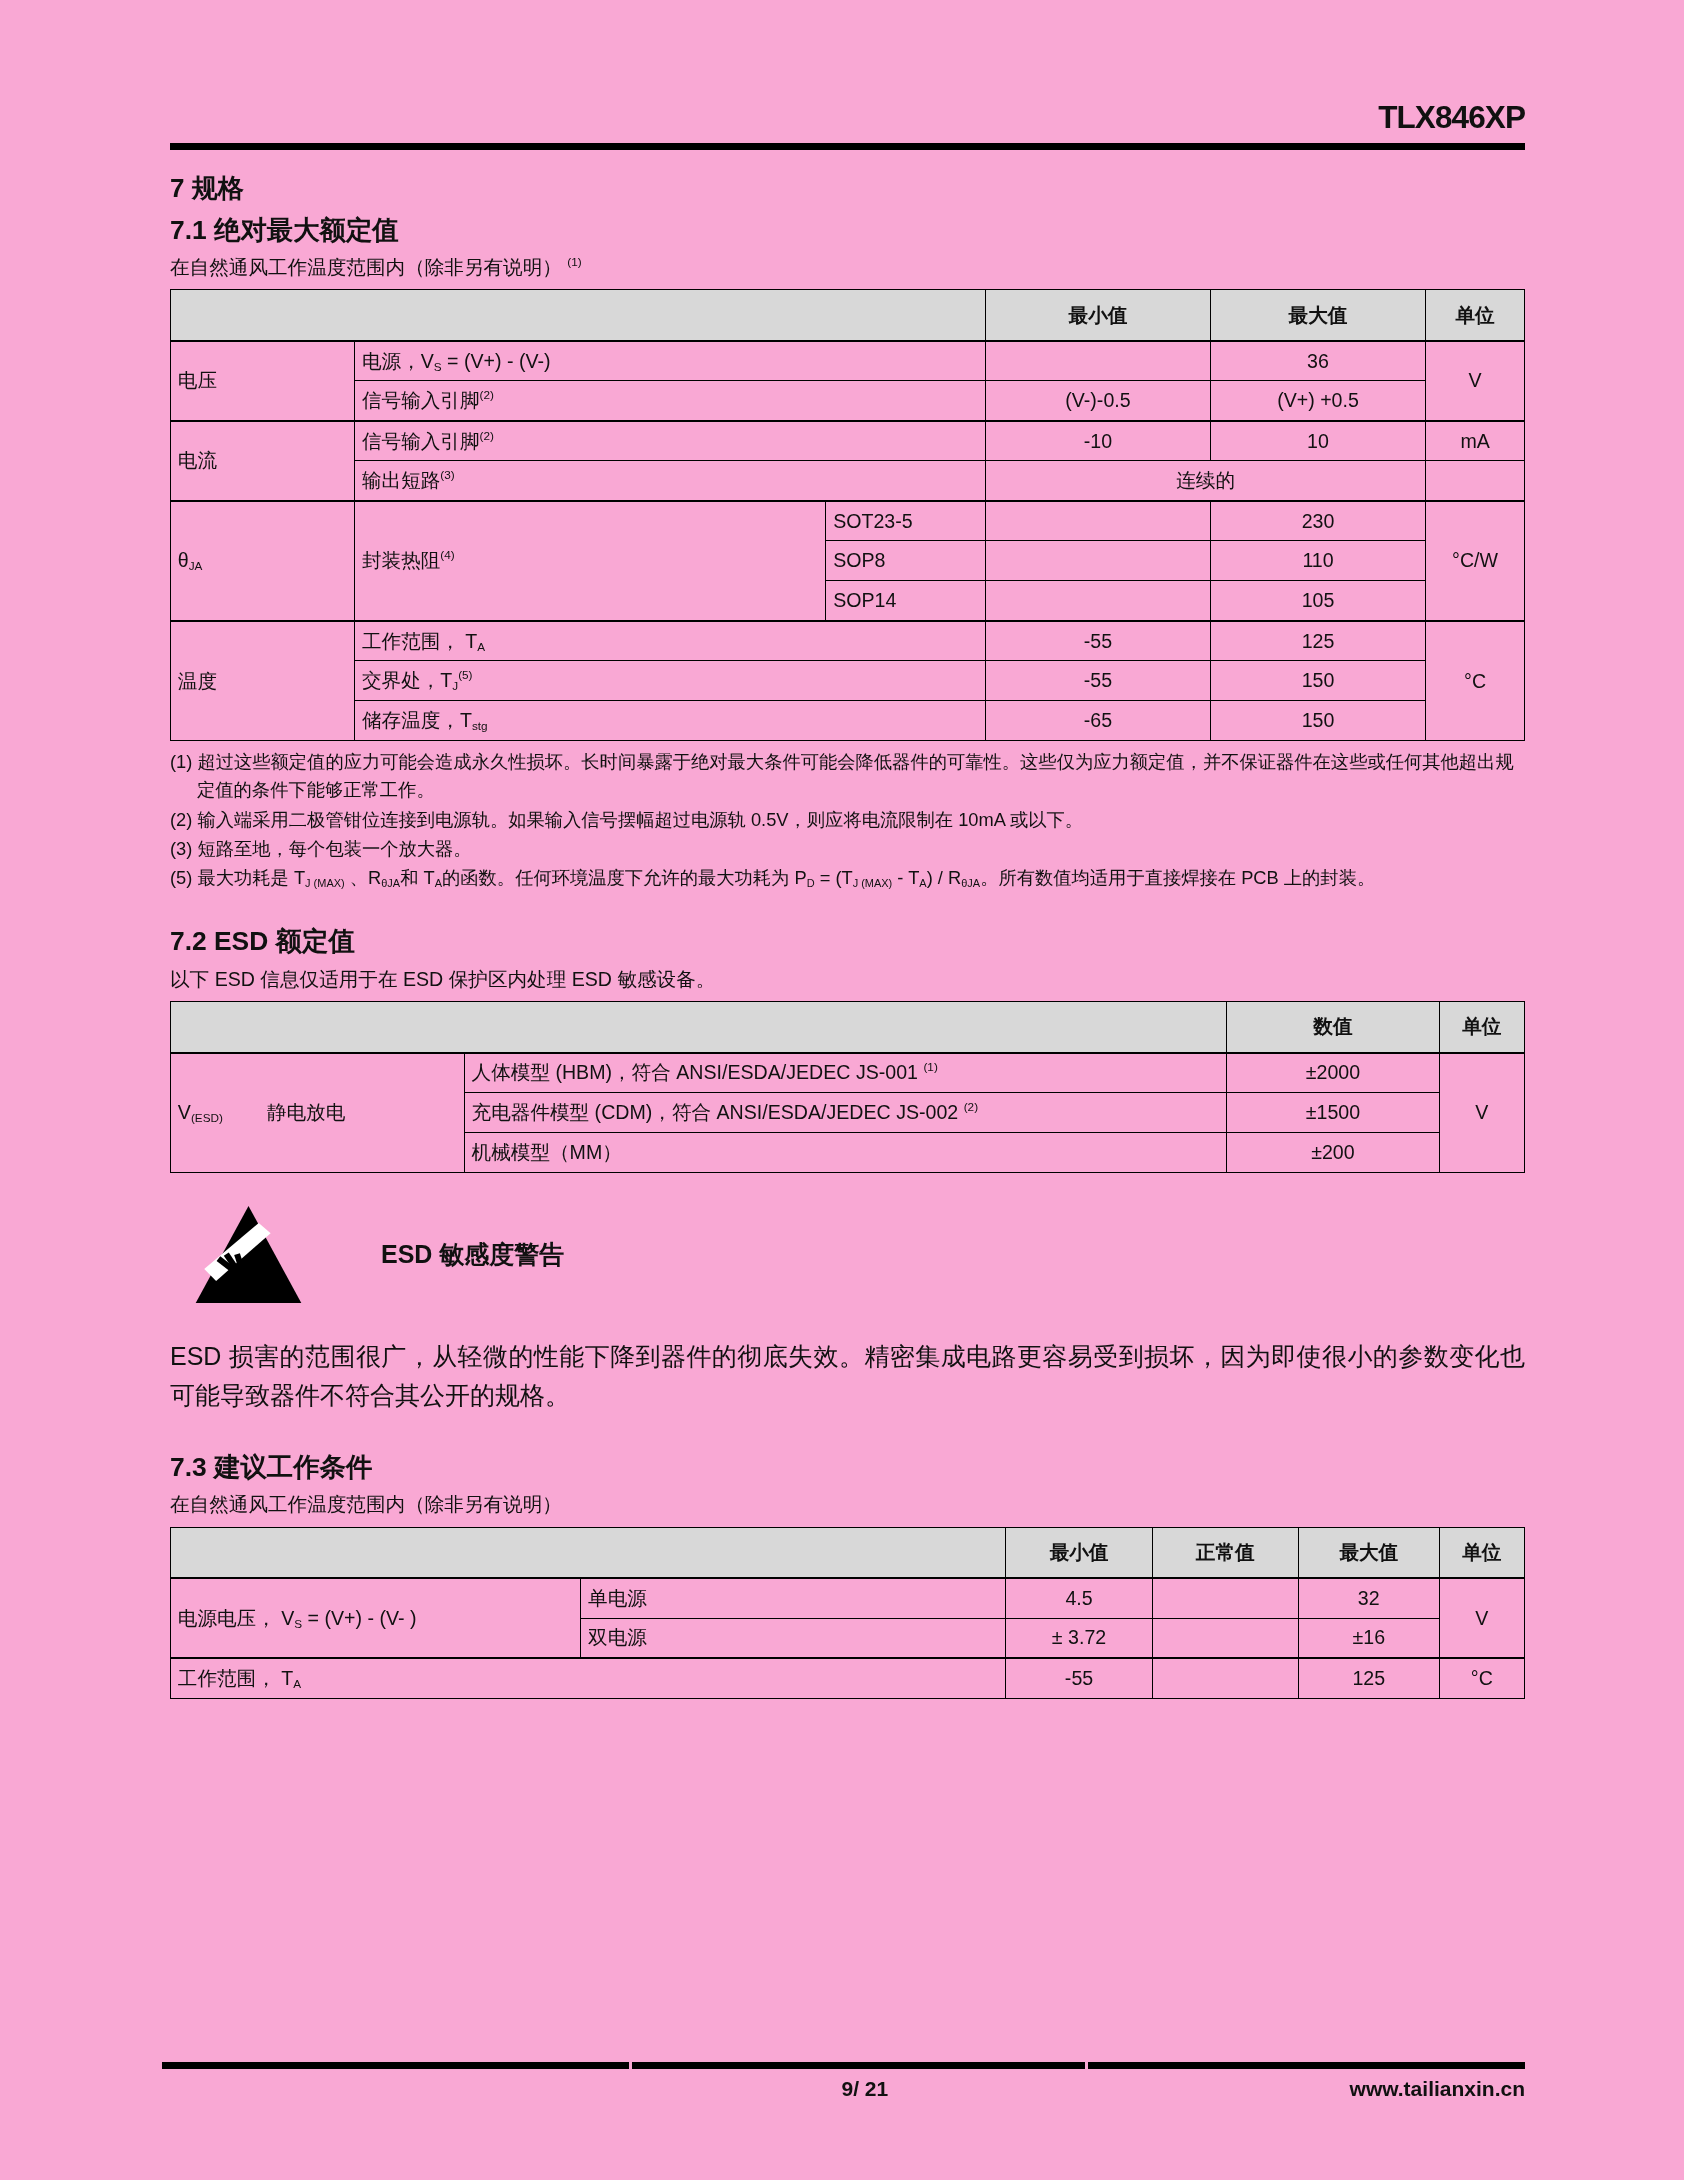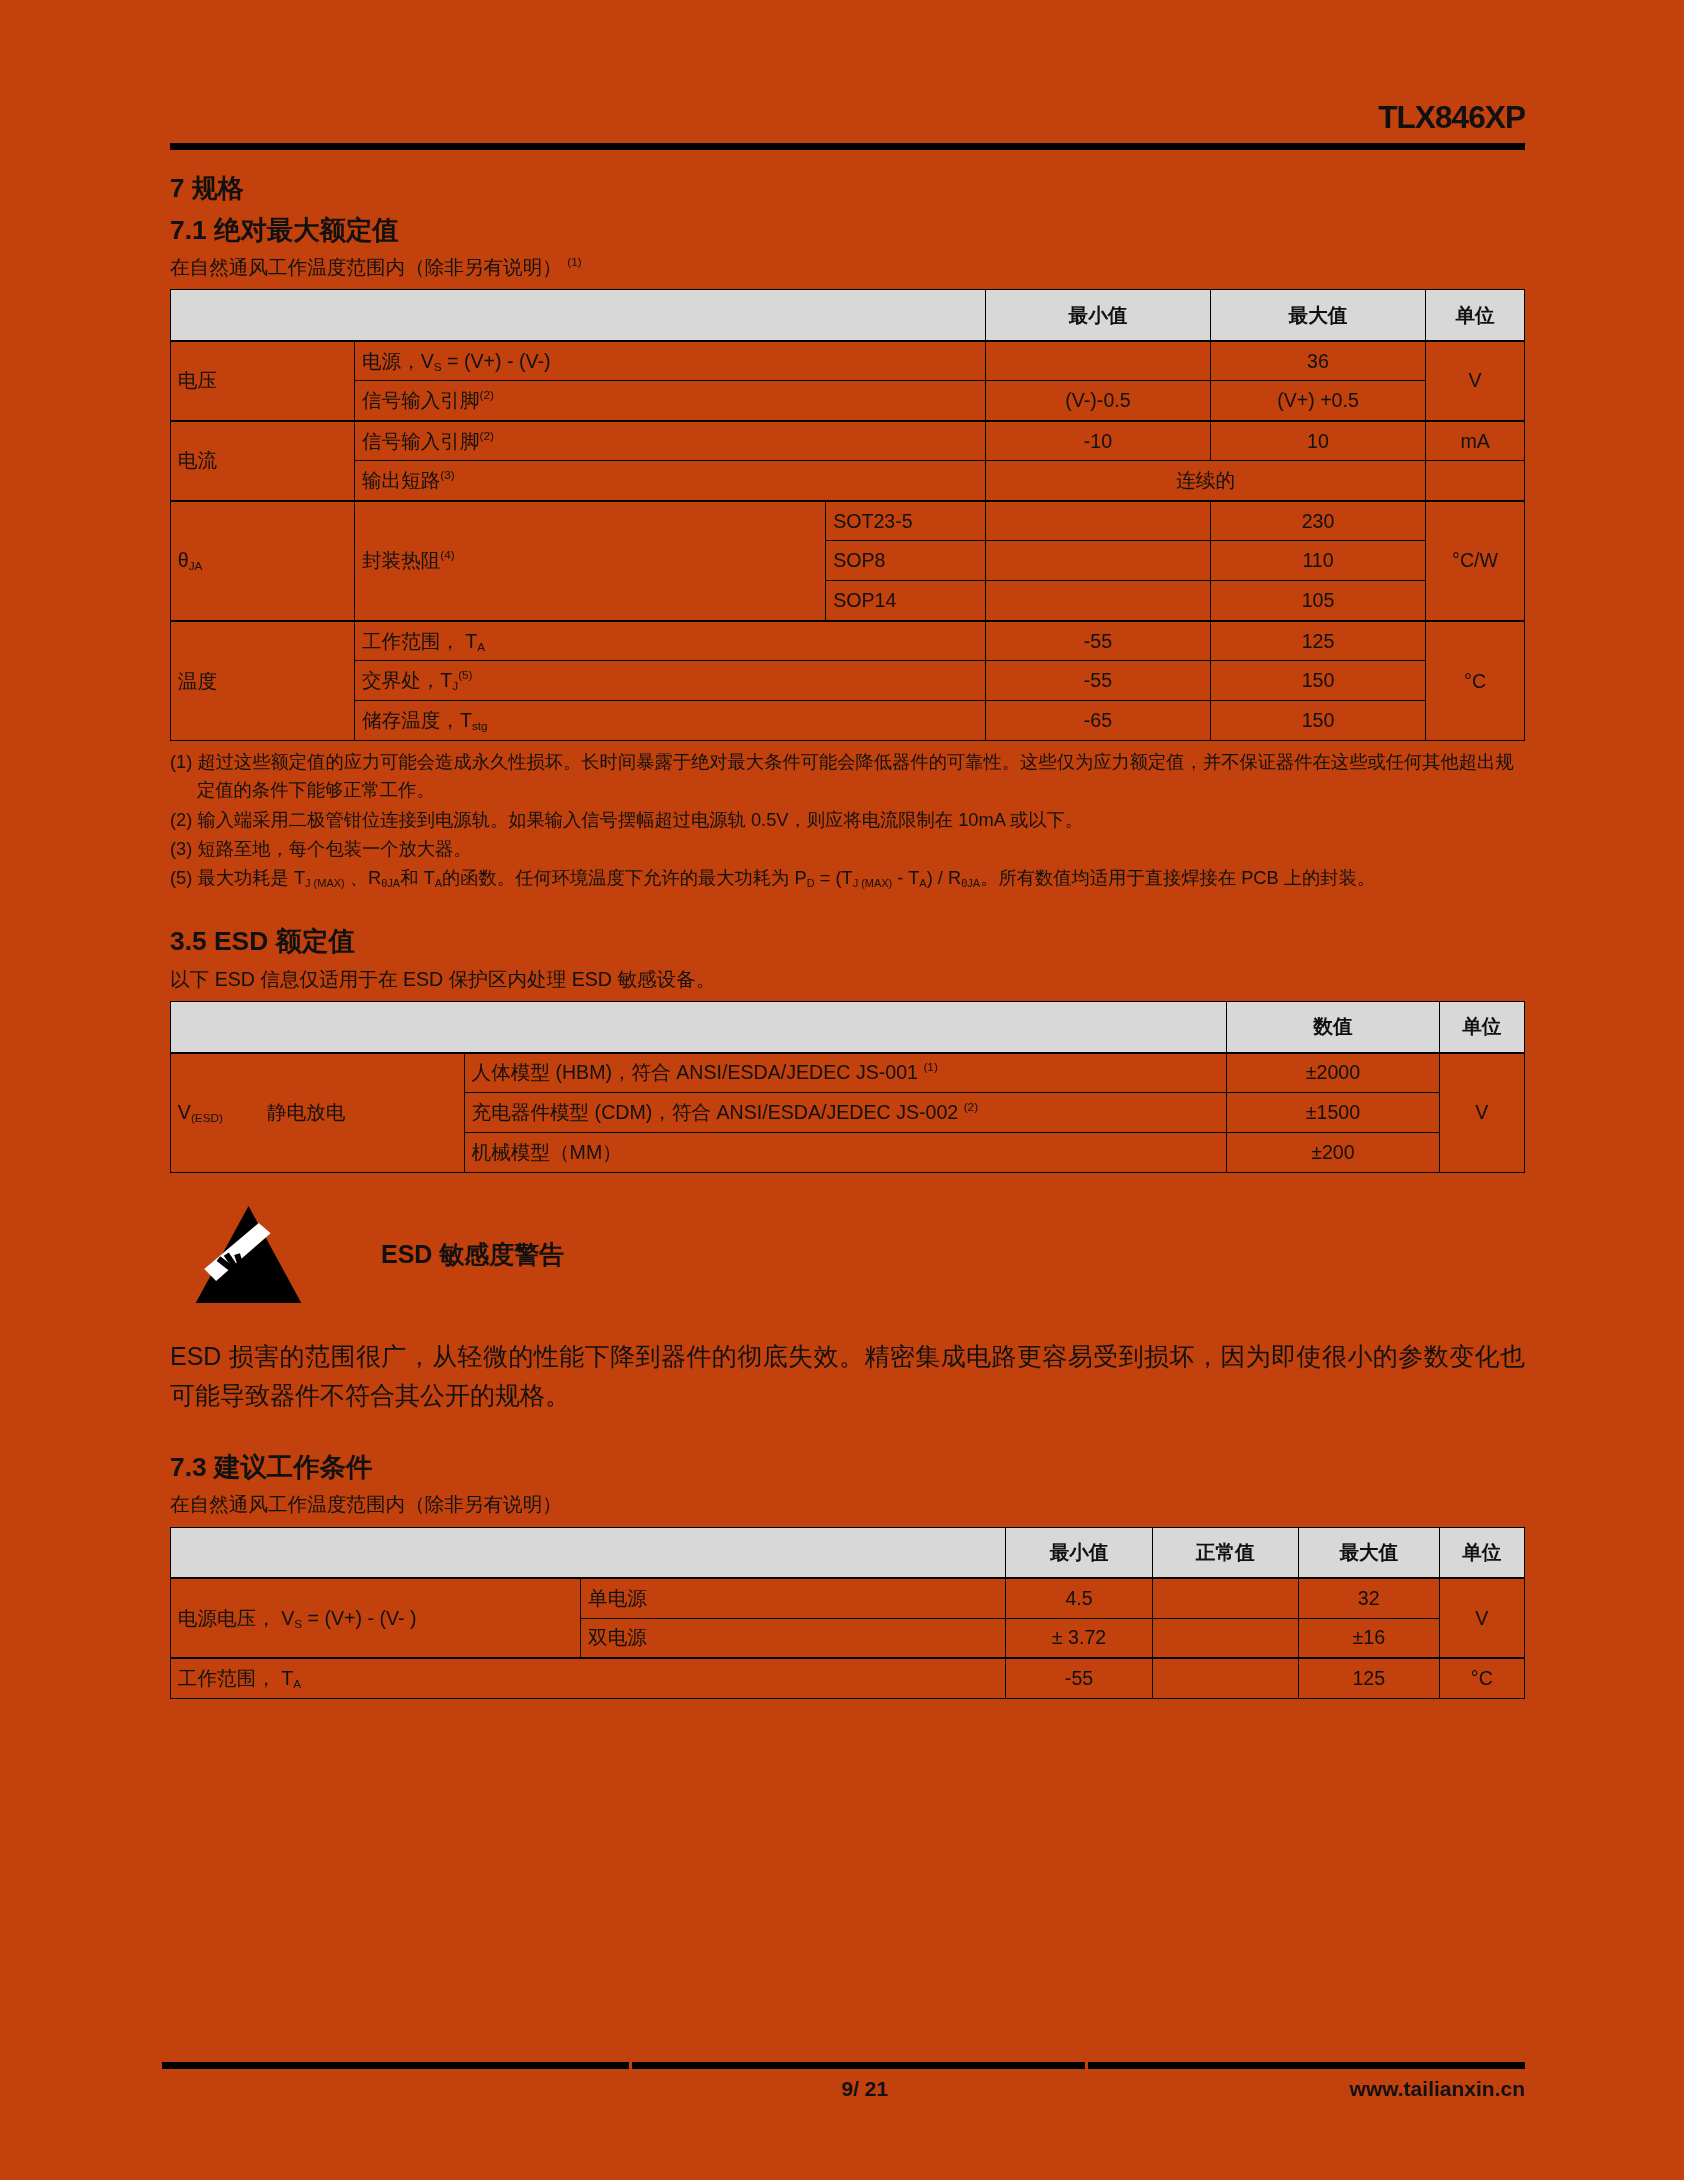--- a/index.html
+++ b/index.html
@@ -1,16 +1,16 @@
 <!DOCTYPE html>
 <html style="font-size:13.6px"><head>
 <meta charset="utf-8">
 <style>
   html,body{margin:0;padding:0;background:#fff;}
-  .page{position:relative;width:1685px;height:2181px;background:#c2410c;overflow:hidden;
+  .page{position:relative;width:1685px;height:2181px;background:#f9a8d4;overflow:hidden;
         font-family:"Liberation Sans","DejaVu Sans",sans-serif;color:#111;}
   .content{padding:0 160px 0 170px;}
   .product{padding-top:99px;text-align:right;font-size:31.5px;font-weight:bold;letter-spacing:-0.9px;}
   .top-rule{margin-top:6.8px;height:7.7px;background:#000;}
   h1{font-size:26px;font-weight:bold;margin:24px 0 0 0;line-height:1.15;}
   h2{font-size:26.4px;font-weight:bold;margin:10.2px 0 0 0;line-height:1.2;}
   .note{font-size:19.6px;margin:7.7px 0 8.5px 0;}
   sup{font-size:60%;vertical-align:super;line-height:0;}
   sub{font-size:60%;vertical-align:-0.25em;line-height:0;}
   table.spec{width:100%;border-collapse:collapse;table-layout:fixed;font-size:19.6px;}
@@ -131,21 +131,21 @@
     </tbody>
       </table>
 
     <div class="footnotes">
       <div class="fn">(1) 超过这些额定值的应力可能会造成永久性损坏。长时间暴露于绝对最大条件可能会降低器件的可靠性。这些仅为应力额定值，并不保证器件在这些或任何其他超出规定值的条件下能够正常工作。</div>
       <div class="fn">(2) 输入端采用二极管钳位连接到电源轨。如果输入信号摆幅超过电源轨 0.5V，则应将电流限制在 10mA 或以下。</div>
       <div class="fn">(3) 短路至地，每个包装一个放大器。</div>
       <div class="fn">(5) 最大功耗是 T<sub>J (MAX)</sub> 、R<sub>θJA</sub>和 T<sub>A</sub>的函数。任何环境温度下允许的最大功耗为 P<sub>D</sub> = (T<sub>J (MAX)</sub> - T<sub>A</sub>) / R<sub>θJA</sub>。所有数值均适用于直接焊接在 PCB 上的封装。</div>
     </div>
 
-    <h2 class="mt40">3.5 ESD 额定值</h2>
+    <h2 class="mt40">7.2 ESD 额定值</h2>
     <div class="note">以下 ESD 信息仅适用于在 ESD 保护区内处理 ESD 敏感设备。</div>
 
     <table class="spec t2">
       <colgroup>
         <col style="width:21.7%">
           <col style="width:56.3%">
           <col style="width:15.7%">
           <col style="width:6.3%">
       </colgroup>
       <tbody>

